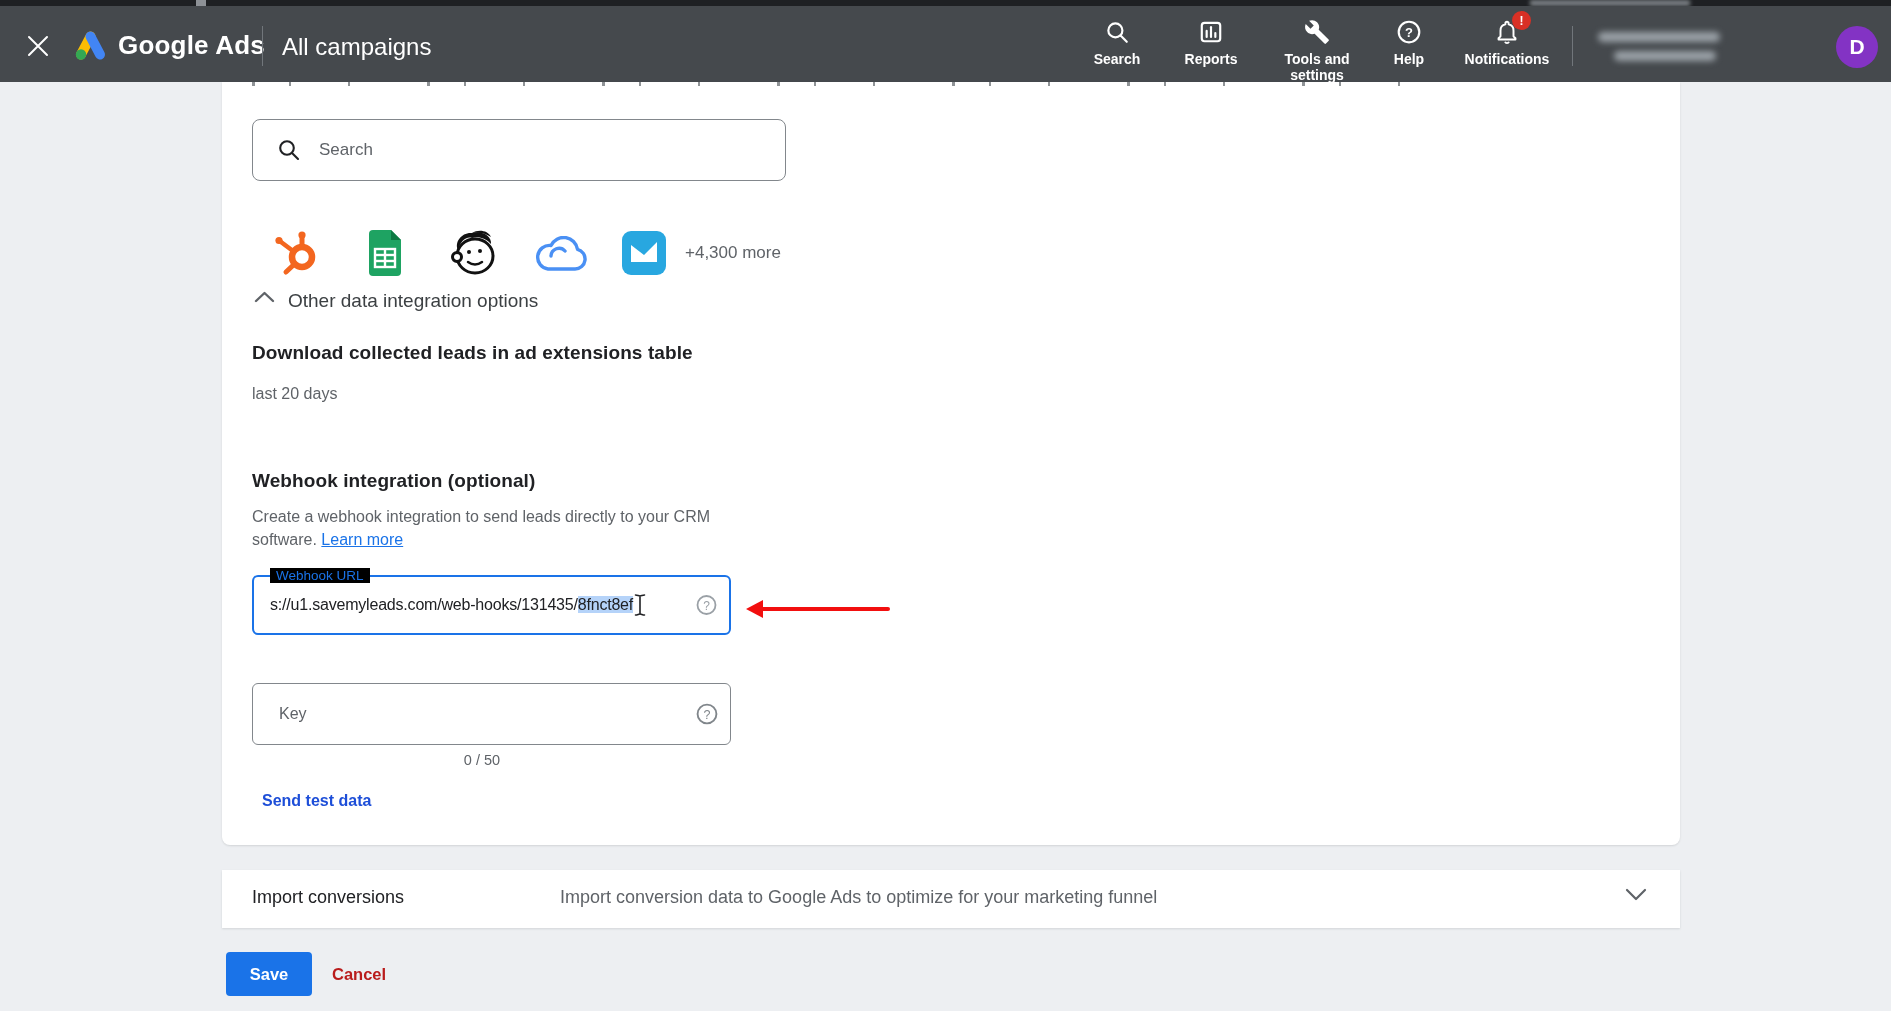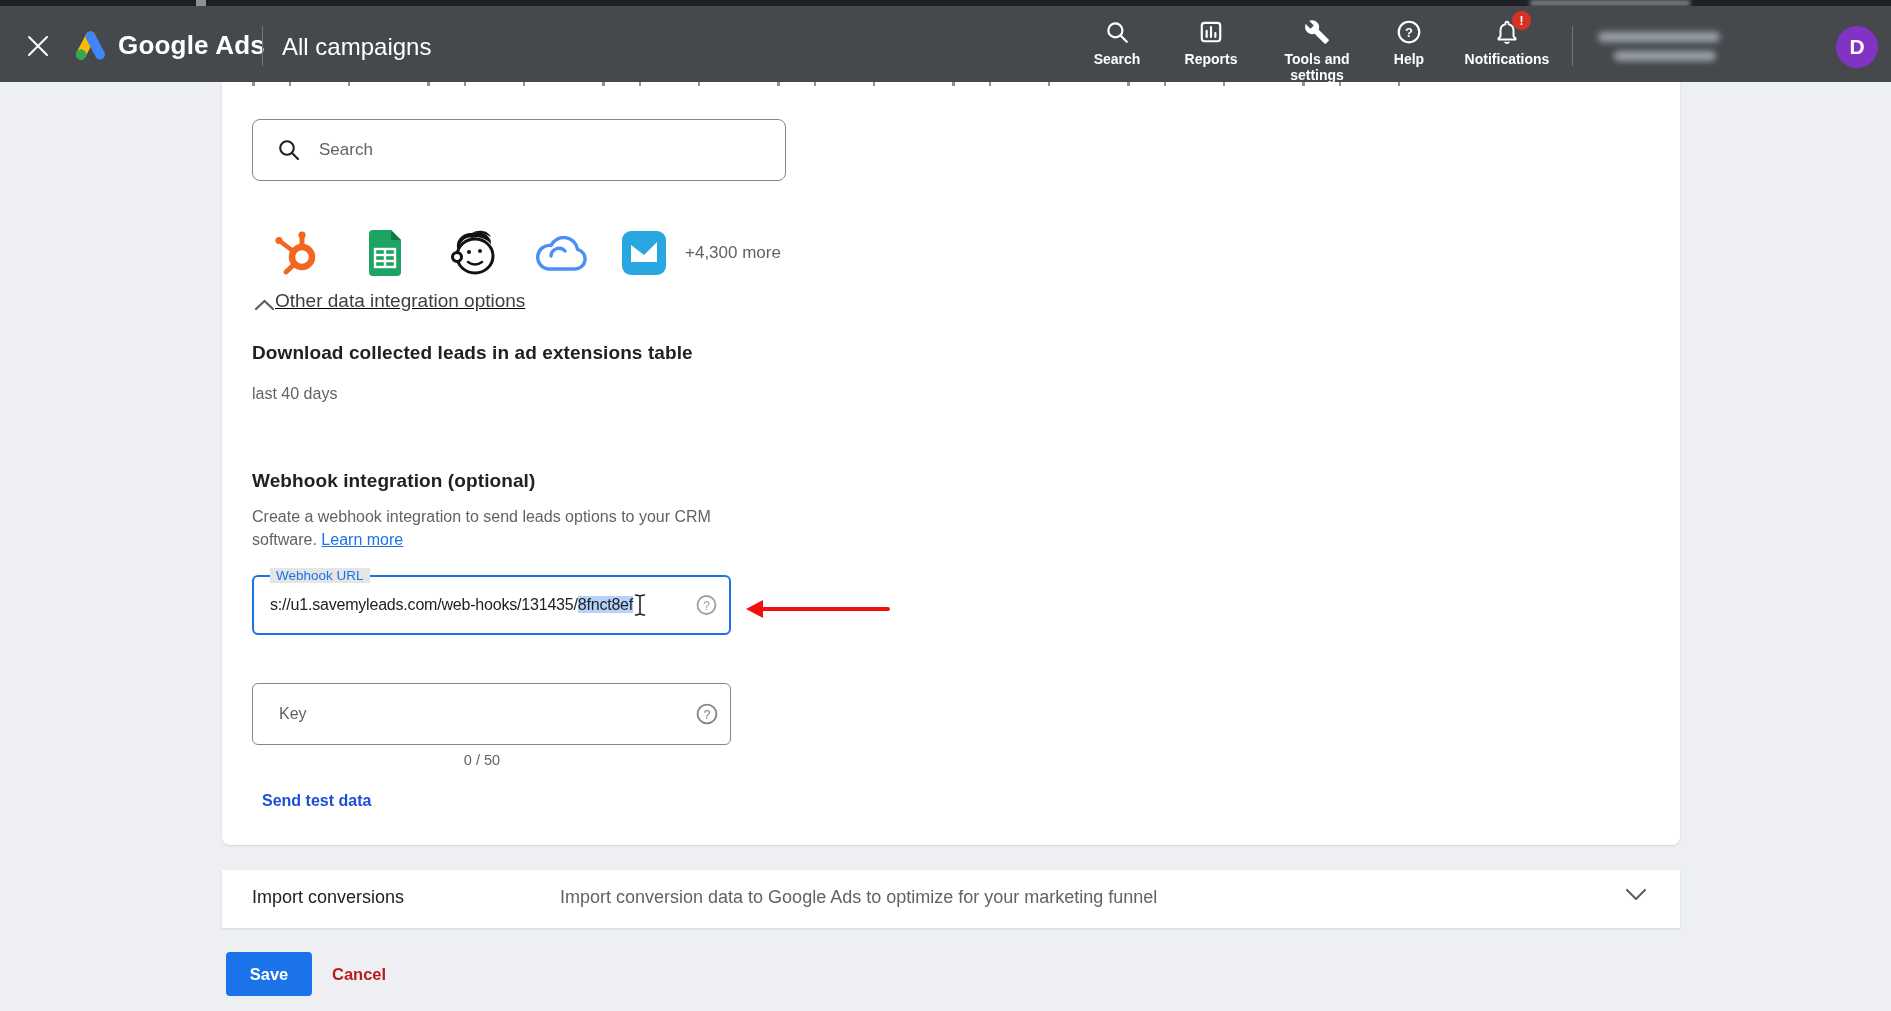--- a/index.html
+++ b/index.html
@@ -41,31 +41,31 @@
     background:repeating-linear-gradient(90deg,#6a6f73 0 3px,transparent 3px 37px,#6a6f73 37px 39px,transparent 39px 96px,#6a6f73 96px 98px,transparent 98px 175px); }
 
   .searchbox { position:absolute; left:30px; top:37px; width:534px; height:62px; border:1px solid #82878c; border-radius:8px;
                display:flex; align-items:center; padding-left:24px; gap:18px; background:#fff; cursor:text; }
   .searchbox .ph { font-size:17px; color:#5f6368; }
 
   .int-row { position:absolute; left:0; top:146px; width:1458px; height:52px; }
   .int-row .appicon { position:absolute; top:0; }
   .more-label { position:absolute; left:463px; top:15px; font-size:17px; color:#5f6368; }
 
-  .other-row { position:absolute; left:32px; top:208px; display:flex; align-items:flex-end; cursor:pointer;text-decoration:underline; }
+  .other-row { position:absolute; left:32px; top:208px; display:flex; align-items:flex-start; gap:13px; cursor:pointer; }
   .other-row .txt { font-size:19px; color:#3c4043; }
 
   .sec-title { position:absolute; left:30px; font-size:19px; font-weight:700; color:#202124; letter-spacing:.1px; }
   .sec-body  { position:absolute; left:30px; font-size:16px; line-height:23px; color:#5f6368; }
   .link { color:#1a73e8; text-decoration:underline; cursor:pointer; }
 
   
   .url-field { position:absolute; left:30px; top:493px; width:479px; height:60px; border:2px solid #1a73e8; border-radius:6px;
                background:#fff; display:flex; align-items:center; padding:0 14px 0 16px; cursor:text; }
-  .url-field .float-label { position:absolute; left:16px; top:-9px; background:#e5e5e5; padding:0 6px; font-size:13.5px; color:#1a73e8; }
+  .url-field .float-label { position:absolute; left:16px; top:-9px; background:#000000; padding:0 6px; font-size:13.5px; color:#1a73e8; }
   .url-text { font-size:16px; color:#202124; white-space:nowrap; letter-spacing:-.2px; }
   .url-text .sel { background:#b5d3f9; }
   .ibeam { margin-left:1px; flex:none; }
   .help-ic { position:absolute; right:12px; top:50%; transform:translateY(-50%); }
 
   .annotation-arrow { position:absolute; left:746px; top:600px; width:144px; height:18px; }
   .annotation-arrow .shaft { position:absolute; left:12px; top:7px; width:132px; height:4px; background:#f20f0f; border-radius:2px; }
   .annotation-arrow .head { position:absolute; left:0; top:0; width:0; height:0;
       border-top:9px solid transparent; border-bottom:9px solid transparent; border-right:17px solid #f20f0f; }
 
@@ -232,26 +232,26 @@
 
     <div class="other-row">
       <svg width="21" height="14" viewBox="0 0 21 14">
         <path d="M2 11 L10.5 3 L19 11" stroke="#5f6368" stroke-width="2.4" fill="none" stroke-linecap="round" stroke-linejoin="round"></path>
       </svg>
       <span class="txt">Other data integration options</span>
     </div>
 
     <div class="sec-title" style="top:260px;">Download collected leads in ad extensions table</div>
     <div class="sec-body" style="top:300px;">
-      <div>last 40 days</div>
+      <div>last 20 days</div>
     </div>
 
     <div class="sec-title" style="top:388px;">Webhook integration (optional)</div>
     <div class="sec-body" style="top:423px;">
-      <div>Create a webhook integration to send leads options to your CRM</div>
+      <div>Create a webhook integration to send leads directly to your CRM</div>
       <div><span>software. </span><span class="link">Learn more</span></div>
     </div>
 
     <div class="url-field">
       <span class="float-label">Webhook URL</span>
       <span class="url-text"><span>s://u1.savemyleads.com/web-hooks/131435/</span><span class="sel">8fnct8ef</span></span>
       <svg class="ibeam" width="12" height="24" viewBox="0 0 12 24">
         <path d="M1.5 2 C3.5 2 4.5 3 6 3 C7.5 3 8.5 2 10.5 2 M1.5 22 C3.5 22 4.5 21 6 21 C7.5 21 8.5 22 10.5 22 M6 3 V21" stroke="#202124" stroke-width="1.6" fill="none" stroke-linecap="round"></path>
       </svg>
       <svg class="help-ic" width="21" height="21" viewBox="0 0 21 21">

